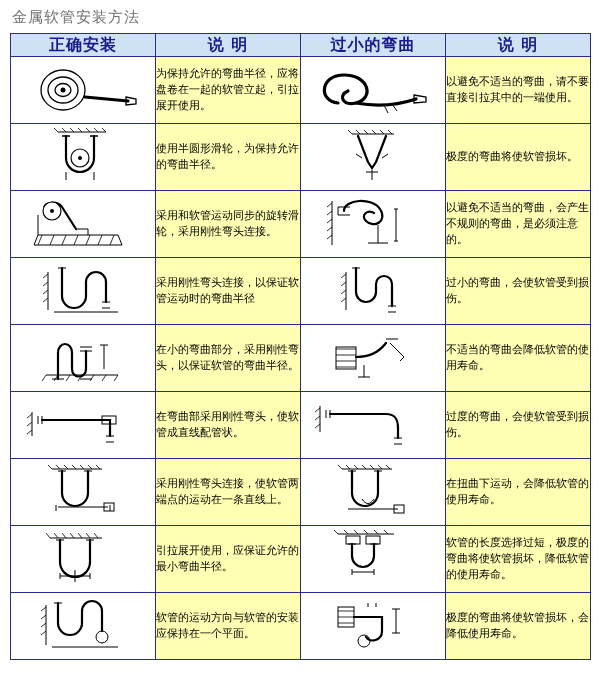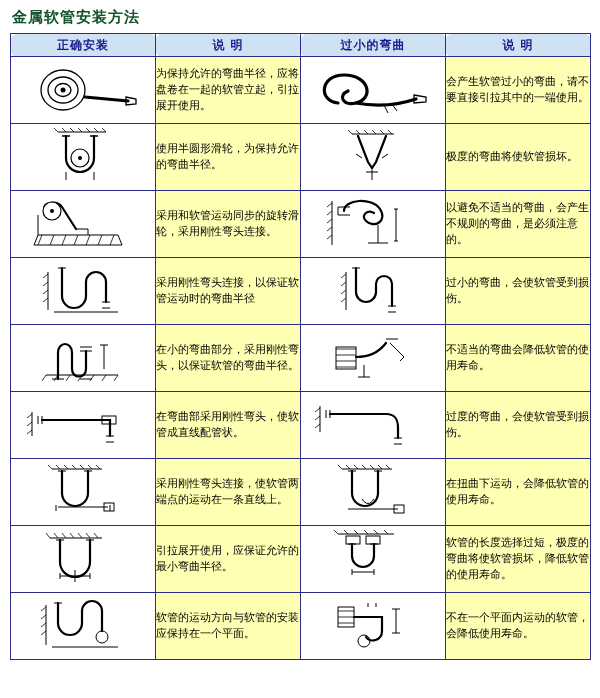--- a/index.html
+++ b/index.html
@@ -16,45 +16,44 @@
   }
   .page {
     width: 600px;
     height: 698px;
     position: relative;
     box-sizing: border-box;
     padding: 6px 10px 0 10px;
   }
   .title {
     font-size: 15px;
-    font-weight: bold;
+    font-weight: normal;
     letter-spacing: 1px;
     margin: 2px 0 6px 2px;
-    color: #14532d;
+    color: #737373;
   }
   table.main {
     border-collapse: collapse;
     width: 580px;
     table-layout: fixed;
     border: 1px solid #2b2b8a;
   }
   table.main td, table.main th {
     border: 1px solid #2b2b8a;
     padding: 0;
     vertical-align: middle;
   }
   thead th {
     background: #cfe2f3;
     color: #1a1a8c;
-    font-size: 12px;
+    font-size: 16px;
     font-weight: bold;
     height: 22px;
     text-align: center;
     letter-spacing: 1px;
-    border-radius: 6px;
   }
   .col-img { width: 145px; }
   .col-txt { width: 145px; }
 
   td.imgcell {
     background: #ffffff;
     text-align: center;
     height: 66px;
   }
   td.txtcell {
@@ -115,21 +114,21 @@
         </td>
         <td class="txtcell">为保持允许的弯曲半径，应将盘卷在一起的软管立起，引拉展开使用。</td>
         <td class="imgcell">
           <svg class="fig" width="130" height="58" viewBox="0 0 130 58">
             <path class="thk" d="M30 42 C10 40 12 14 36 14 C62 14 66 38 48 42 C34 45 30 34 40 30"></path>
             <path class="thk" d="M48 42 C70 46 90 44 108 38"></path>
             <path class="ln" d="M106 34 L118 36 L118 41 L106 42 Z" fill="#000"></path>
             <path class="ln2" d="M76 44 L80 52 M84 43 L89 50"></path>
           </svg>
         </td>
-        <td class="txtcell">会产生软管过小的弯曲，请不要直接引拉其中的一端使用。</td>
+        <td class="txtcell">以避免不适当的弯曲，请不要直接引拉其中的一端使用。</td>
       </tr>
 
       <tr>
         <td class="imgcell">
           <svg class="fig" width="130" height="58" viewBox="0 0 130 58">
             <path class="thk2" d="M48 8 L48 30 A14 14 0 0 0 76 30 L76 8"></path>
             <path class="ln" d="M44 8 L52 8 M72 8 L80 8"></path>
             <circle cx="62" cy="30" r="9" class="fillw"></circle>
             <circle cx="62" cy="30" r="2" class="fillblk"></circle>
             <path class="ln2" d="M40 4 L88 4"></path>
@@ -323,18 +322,18 @@
           <svg class="fig" width="130" height="58" viewBox="0 0 130 58">
             <rect x="30" y="10" width="16" height="20" class="ln2" fill="#fff"></rect>
             <path class="hatch" d="M30 14 L46 14 M30 20 L46 20 M30 26 L46 26"></path>
             <path class="thk2" d="M46 20 L74 20 L74 34 C74 44 62 46 58 40"></path>
             <circle cx="56" cy="44" r="6" class="ln2" fill="#fff"></circle>
             <path class="ln2" d="M60 6 L60 10 M68 6 L68 10"></path>
             <path class="ln2" d="M88 12 L88 36"></path>
             <path class="ln2" d="M84 12 L92 12 M84 36 L92 36"></path>
           </svg>
         </td>
-        <td class="txtcell">不在一个平面内运动的软管，会降低使用寿命。</td>
+        <td class="txtcell">极度的弯曲将使软管损坏，会降低使用寿命。</td>
       </tr>
 
     </tbody>
   </table>
 </div>
 
 </body></html>

